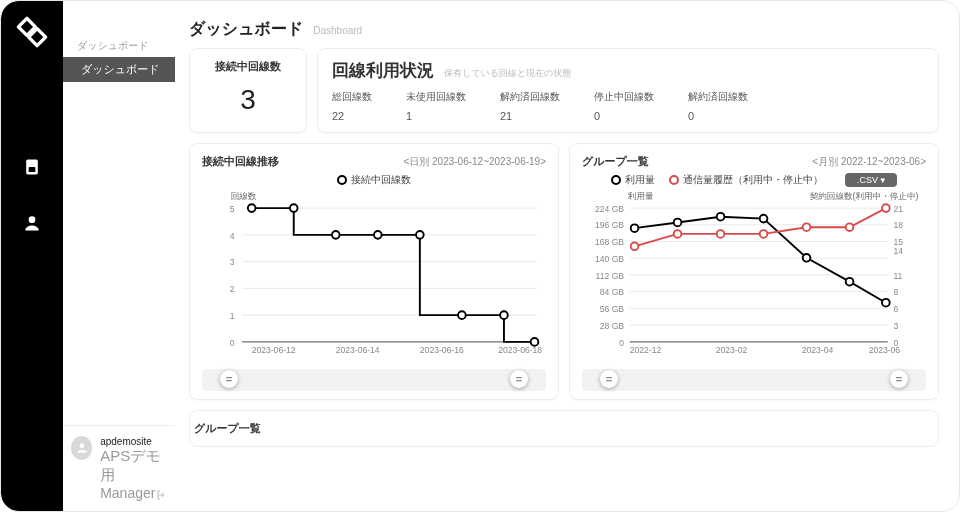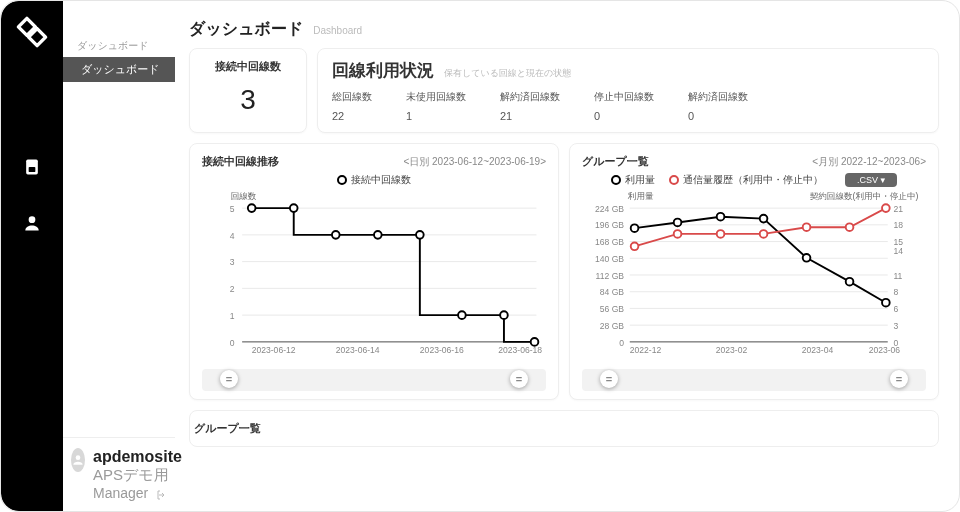--- a/index.html
+++ b/index.html
@@ -8,21 +8,21 @@
 .rail{width:62px;background:#000;display:flex;flex-direction:column;align-items:center;padding-top:14px;border-radius:18px 0 0 18px}
 .rail .logo{width:34px;height:34px;margin-bottom:90px}
 .rail .ico{width:20px;height:20px;margin:18px 0;color:#fff}
 .sidebar{width:112px;padding-top:34px;font-size:10px;color:#9a9a9a;display:flex;flex-direction:column}
 .sidebar .crumb{padding:4px 8px 4px 14px}
 .sidebar .active{background:#555;color:#fff;padding:5px 8px 5px 18px;font-size:11px}
 .sidebar .spacer{flex:1}
 .sidebar .user{border-top:1px solid #eee;padding:10px 8px;display:flex;gap:8px;align-items:flex-start;position:relative}
 .avatar{width:24px;height:24px;border-radius:50%;background:#d8d8d8;display:flex;align-items:center;justify-content:center}
 .avatar svg{width:14px;height:14px;color:#fff}
-.userinfo .un{font-size:16px;font-weight:700;color:#222}
+.userinfo .un{font-size:10px;font-weight:400;color:#222}
 .userinfo .uo{font-size:15px;color:#9a9a9a}
 .userinfo .ur{font-size:14px;color:#9a9a9a}
 .logout-ico{position:absolute;right:8px;bottom:10px;width:12px;height:12px;color:#bbb}
 .main{flex:1;padding:18px 20px 0 14px;overflow:hidden}
 .title{display:flex;align-items:baseline;gap:10px;margin-bottom:8px}
 .title h1{font-size:16px;font-weight:700;color:#222}
 .title .sub{font-size:10px;color:#bbb}
 .row{display:flex;gap:10px;margin-bottom:10px}
 .card{background:#fff;border:1px solid #eee;border-radius:8px;padding:10px 14px;box-shadow:0 1px 2px rgba(0,0,0,.03)}
 .card.cnt{width:118px;text-align:center}

